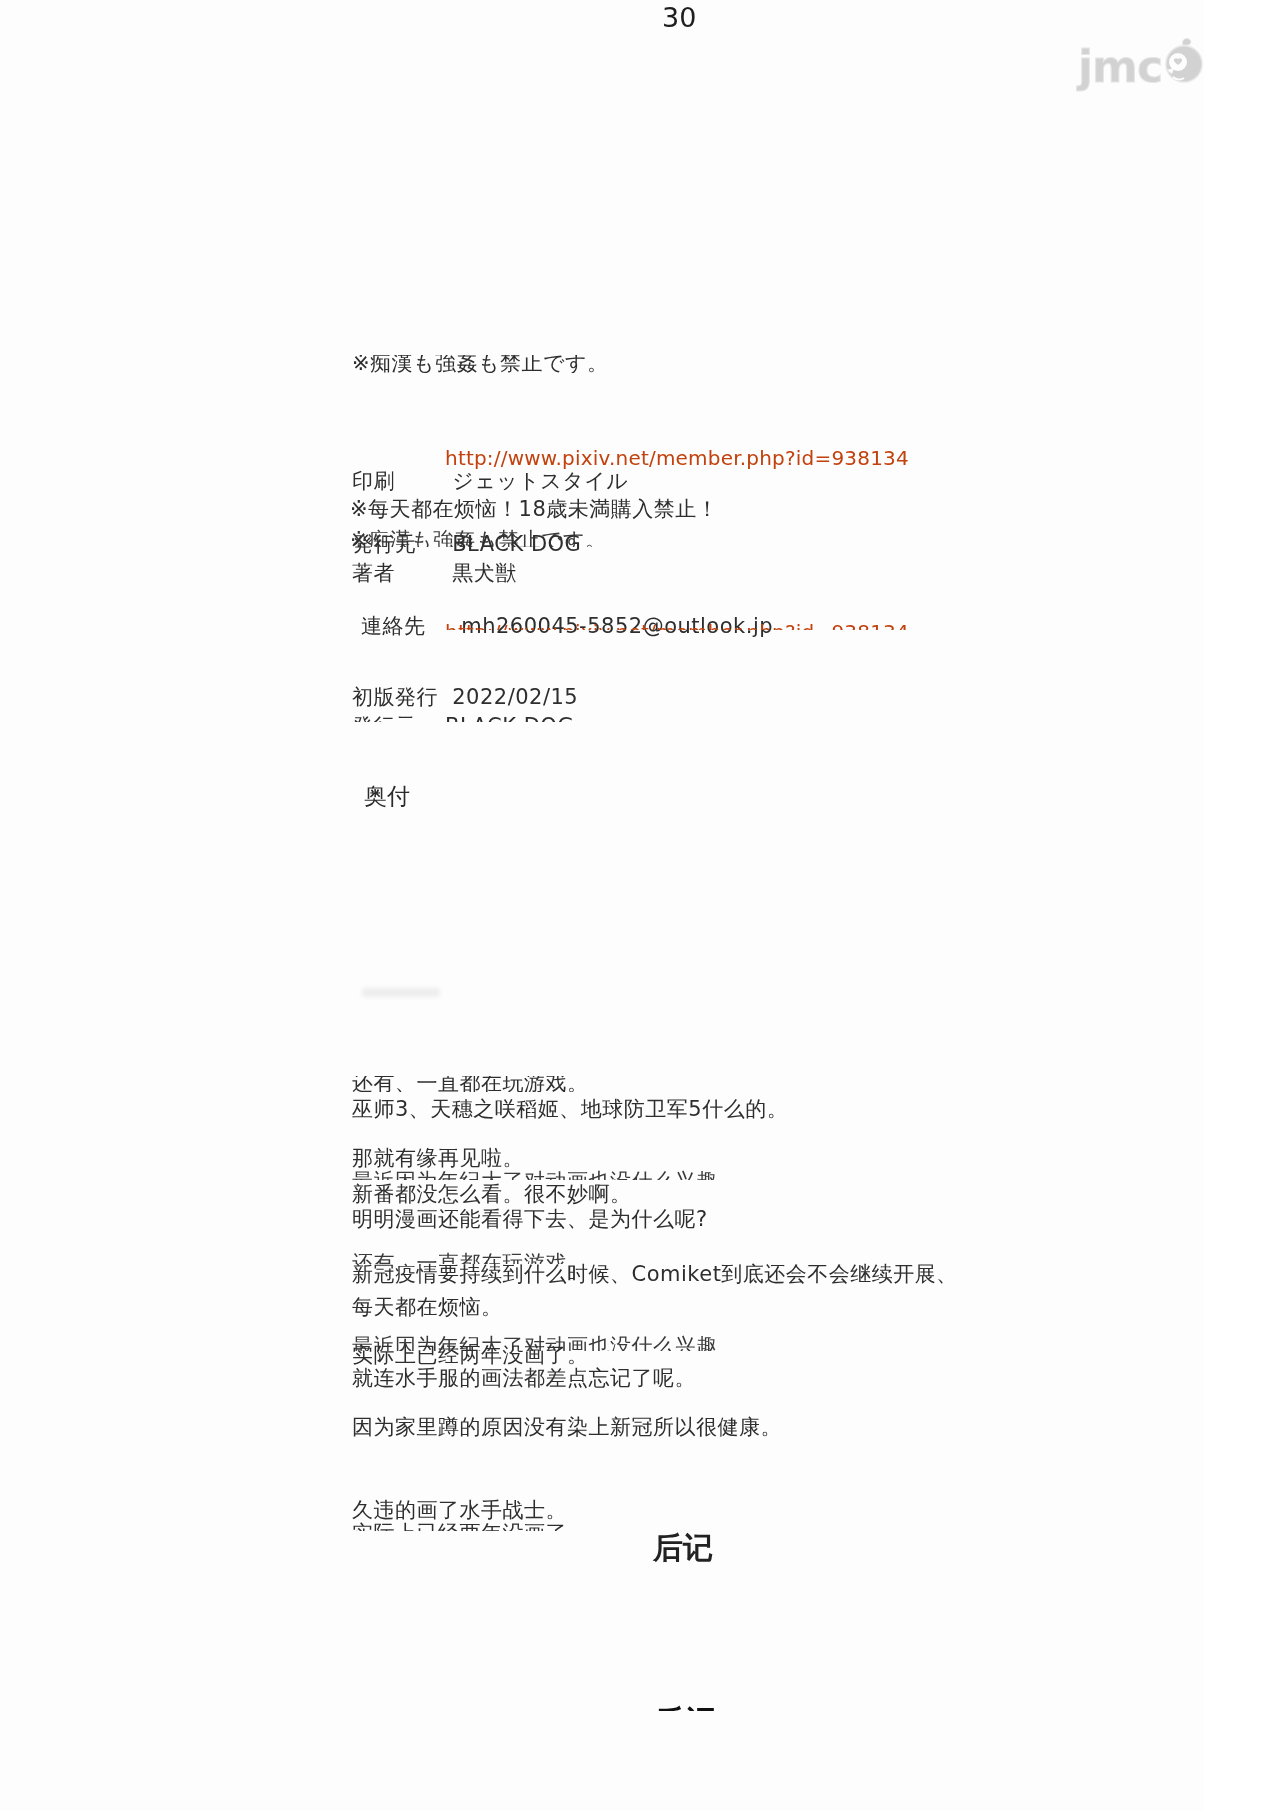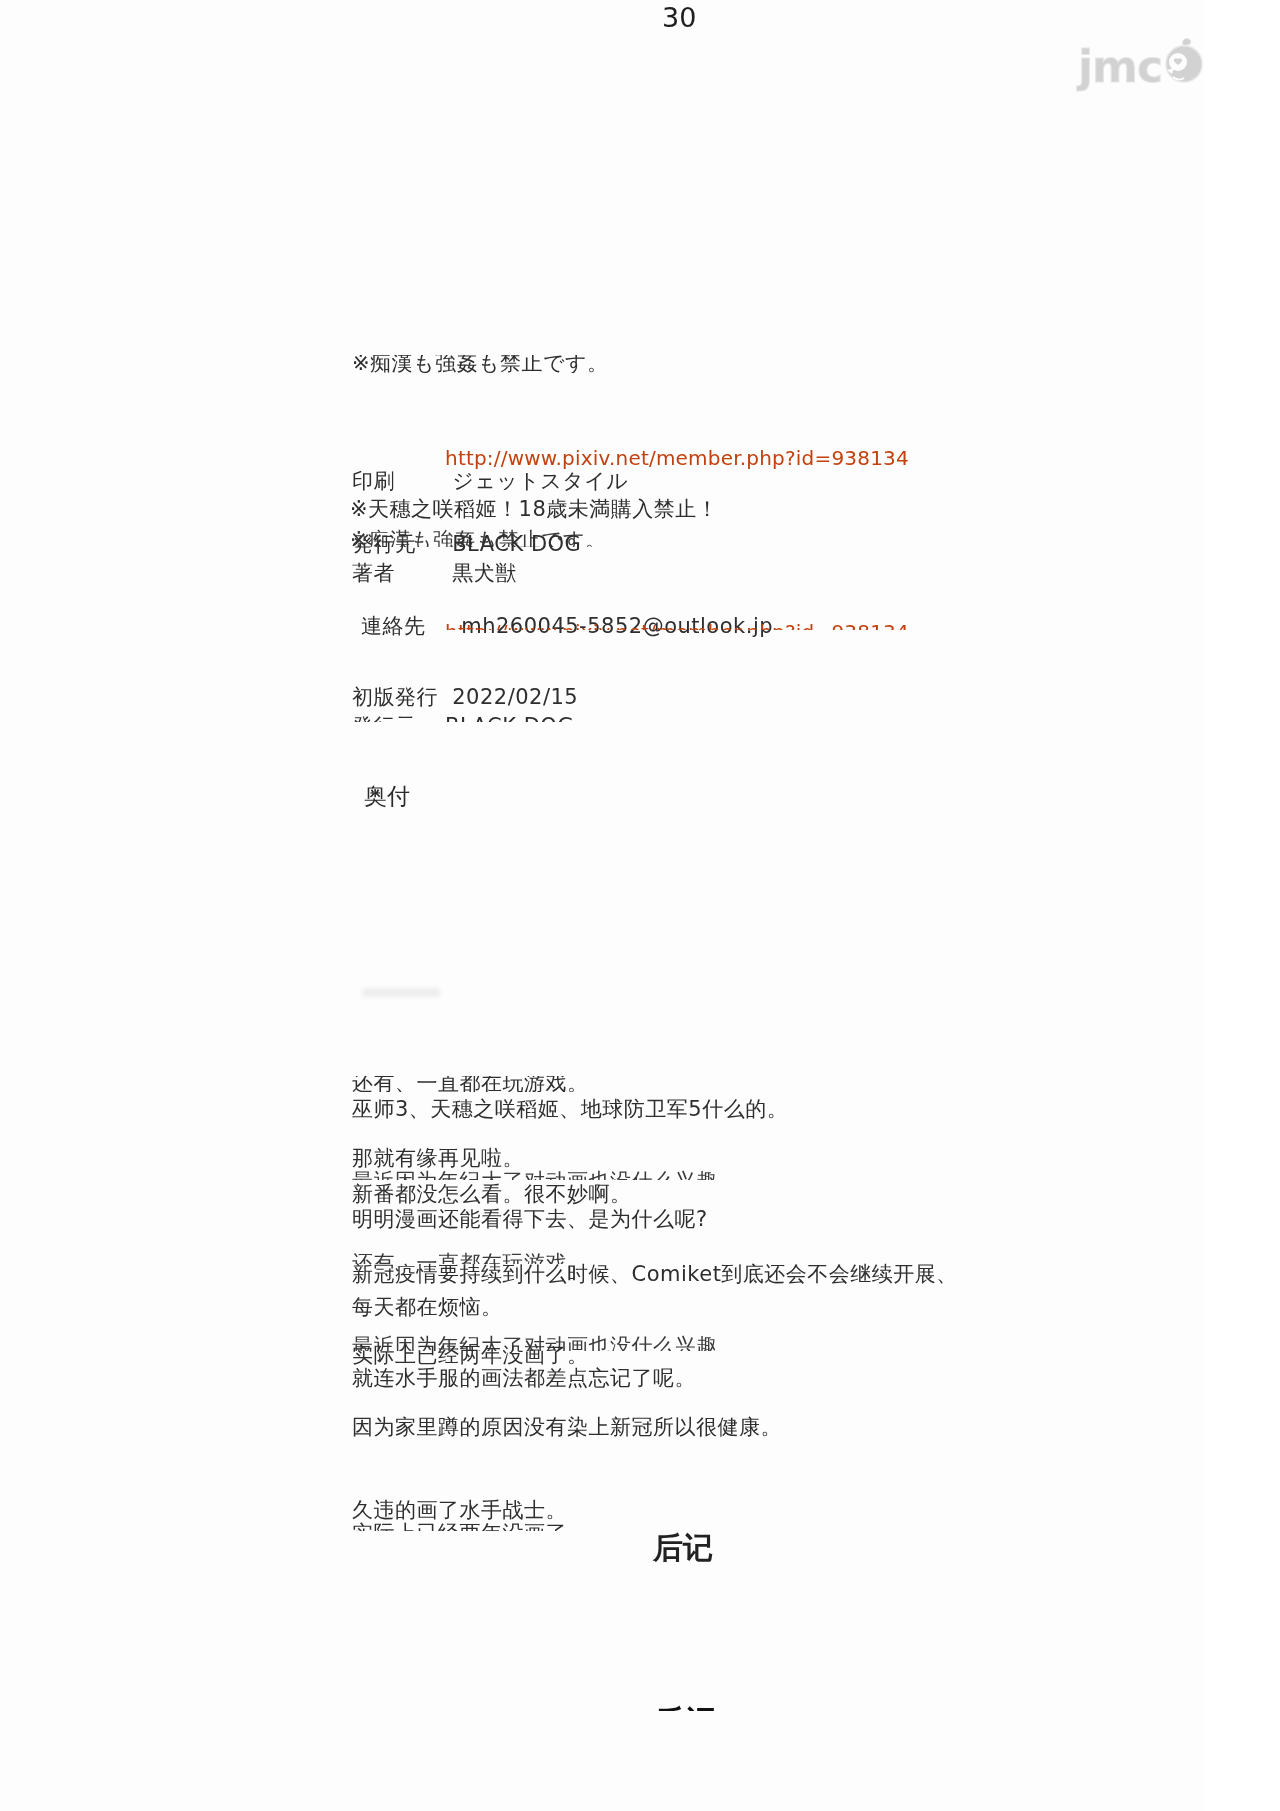--- a/index.html
+++ b/index.html
@@ -64,21 +64,21 @@
 
   <div class="clip" style="left:445px;top:449px;width:640px;height:22px;">
     <span class="t url" style="margin-top:-3px;">http://www.pixiv.net/member.php?id=938134</span>
   </div>
 
   <div class="abs jp row" style="left:352px;top:468px;">
     <span class="lbl">印刷</span>
     <span class="val">ジェットスタイル</span>
   </div>
 
-  <div class="abs jp" style="left:350px;top:496px;">※天穗之咲稻姬！18歳未満購入禁止！</div>
+  <div class="abs jp" style="left:350px;top:496px;">※每天都在烦恼！18歳未満購入禁止！</div>
 
   <div class="clip" style="left:350px;top:527px;width:620px;height:20px;">
     <span class="t jp ghost">※痴漢も強姦も禁止です。</span>
   </div>
 
   <div class="abs jp row" style="left:352px;top:531px;">
     <span class="lbl">発行元</span>
     <span class="val">BLACK DOG</span>
   </div>
 

